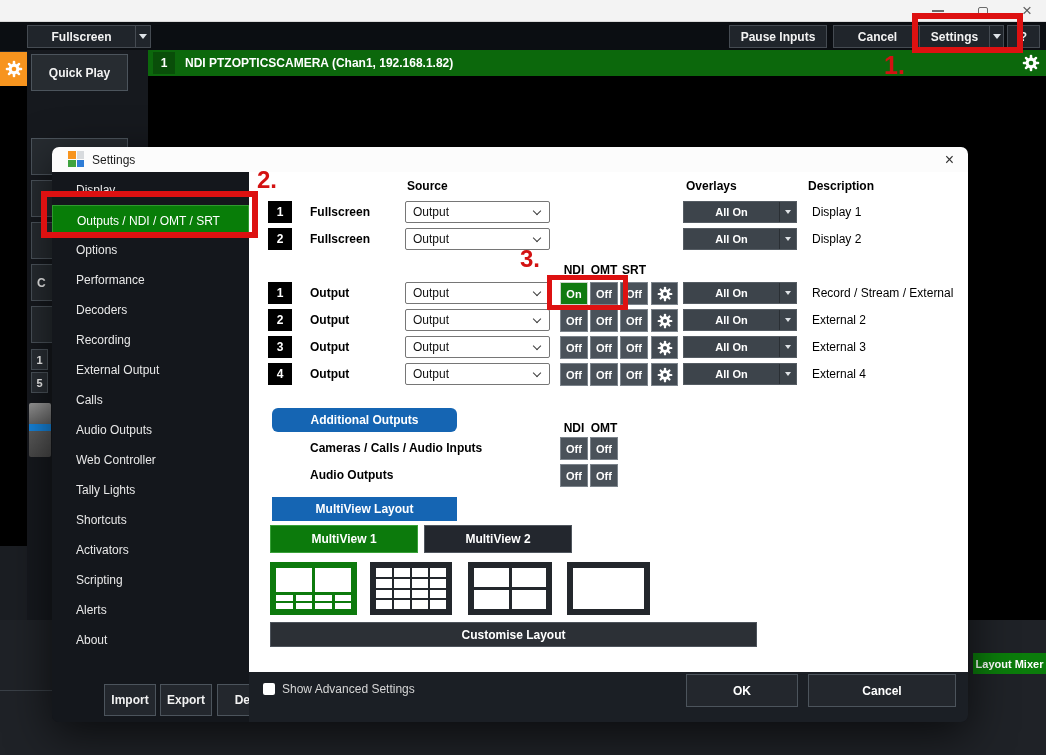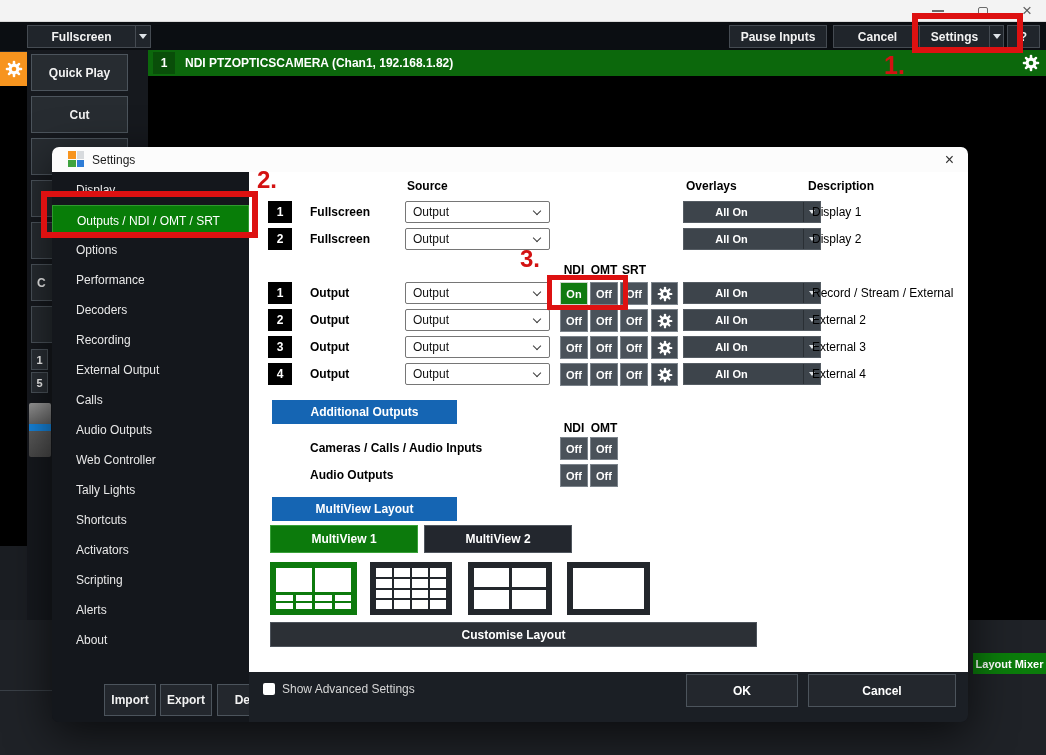--- a/index.html
+++ b/index.html
@@ -80,21 +80,21 @@
   .badge { position:absolute; top:0; width:24px; height:22px; background:#000; color:#fff; font-size:12px;
            font-weight:bold; display:flex; align-items:center; justify-content:center; }
   .rowlabel { position:absolute; top:0; height:22px; display:flex; align-items:center; color:#000;
               font-size:12px; font-weight:bold; }
   .combo { position:absolute; top:0; width:145px; height:22px; background:#fff; border:1px solid #767676;
            border-radius:2px; }
   .combo-val { position:absolute; left:7px; top:0; height:20px; display:flex; align-items:center;
                color:#111; font-size:12px; }
   .chev { position:absolute; right:9px; top:6px; width:6px; height:6px; border-right:1.5px solid #3c3c3c;
           border-bottom:1.5px solid #3c3c3c; transform:rotate(45deg); }
-  .overlay-btn { position:absolute; top:0; width:138px; height:22px; background:#3d444b; border:1px solid #555c63; }
+  .overlay-btn { position:absolute; top:0; width:114px; height:22px; background:#3d444b; border:1px solid #555c63; }
   .ovl-text { position:absolute; left:0; top:0; width:95px; height:20px; display:flex; align-items:center;
               justify-content:center; color:#fff; font-size:11px; font-weight:bold; }
   .ovl-arrow { position:absolute; right:0; top:0; width:17px; height:20px; border-left:1px solid #2a2f34;
                display:flex; align-items:center; justify-content:center; }
   .ovl-arrow .tri { border-left-width:3.5px; border-right-width:3.5px; border-top-width:4.5px; }
   .desc { position:absolute; top:0; height:22px; display:flex; align-items:center; color:#000; font-size:12px; }
   .colhdr { position:absolute; display:flex; gap:2px; }
   .colhdr span { display:inline-block; width:28px; text-align:center; color:#000; font-size:12px; font-weight:bold; }
   .toggle { position:absolute; top:0; width:28px; height:23px; background:#4a525a; border:1px solid #7b838b;
             color:#fff; font-size:11px; font-weight:bold; display:flex; align-items:center; justify-content:center; }
@@ -179,21 +179,20 @@
             <circle cx="10" cy="10" r="6"></circle>
           </g>
           <circle class="gear-hole" cx="10" cy="10" r="2.6" fill="#434b53"></circle>
         </svg>
       </span>
     </div>
   <div class="abs left-black"></div>
   <div class="abs left-gray"></div>
   <div class="abs left-strip">
     <div class="lbtn" style="top:4px;">Quick Play</div>
-    <div class="lbtn" style="top:46px;">Cut</div>
     <div class="lbtn" style="top:88px;"></div>
     <div class="lbtn" style="top:130px;"></div>
     <div class="lbtn" style="top:172px;"></div>
     <div class="lbtn left-text" style="top:214px;">C</div>
     <div class="lbtn" style="top:256px;"></div>
     <div class="preset" style="top:299px;">1</div>
     <div class="preset" style="top:322px;">5</div>
     <div class="fader">
         <div class="fader-line"></div>
       </div>
@@ -420,21 +419,21 @@
           </div>
         <div class="overlay-btn" style="left:434px;">
             <span class="ovl-text">All On</span>
             <span class="ovl-arrow">
               <i class="tri"></i>
             </span>
           </div>
         <div class="desc" style="left:563px;">External 4</div>
       </div>
 
-      <div class="bluebtn" style="left:23px;top:228px;">Additional Outputs</div>
+      <div class="bluebtn" style="left:23px;top:236px;border-radius:6px;">Additional Outputs</div>
       <div class="colhdr" style="left:311px;top:249px;">
         <span>NDI</span>
         <span>OMT</span>
       </div>
       <div class="sec-label" style="left:61px;top:265px;">Cameras / Calls / Audio Inputs</div>
       <div class="row" style="top:265px;">
         <div class="toggle" style="left:311px;">Off</div>
         <div class="toggle" style="left:341px;">Off</div>
       </div>
       <div class="sec-label" style="left:61px;top:292px;">Audio Outputs</div>

